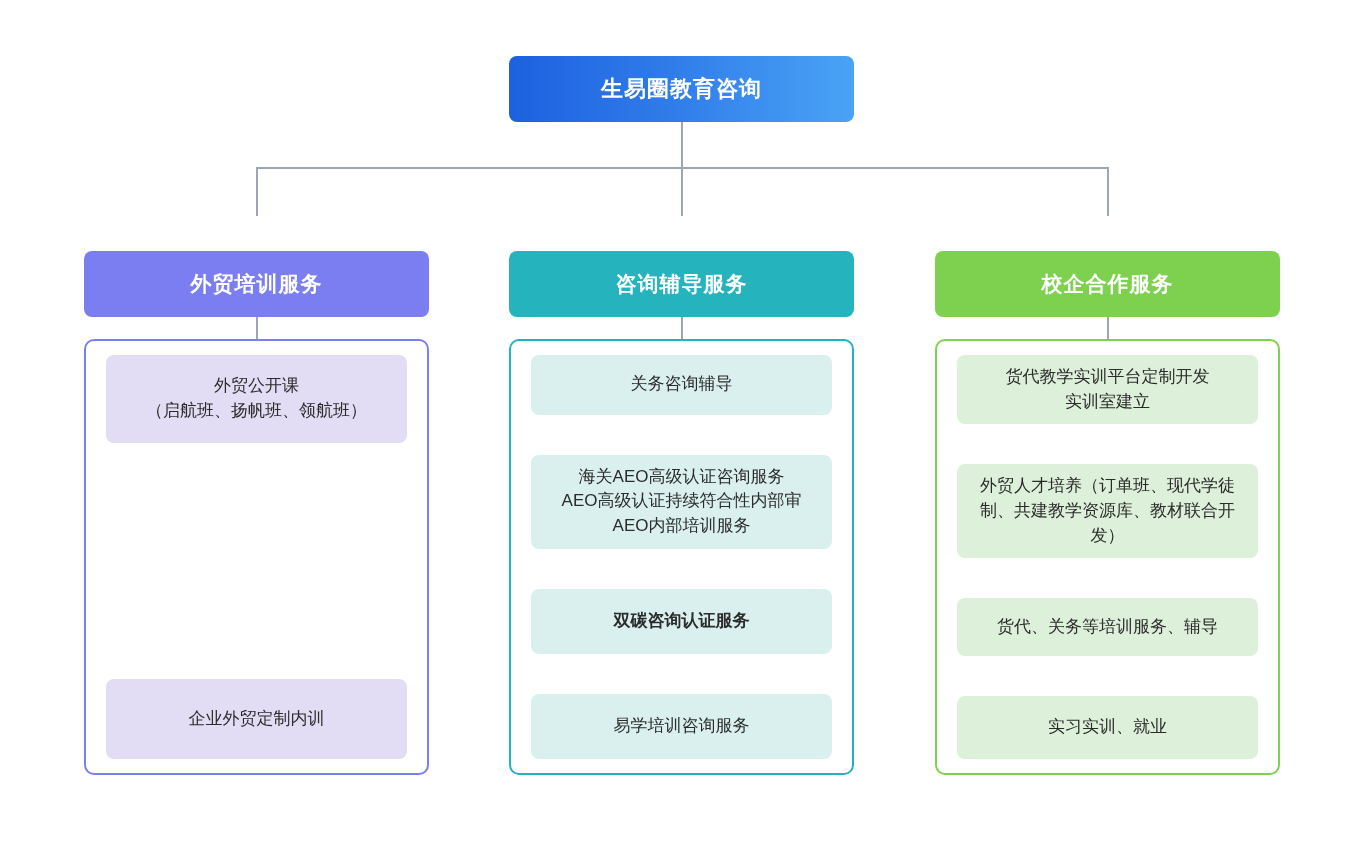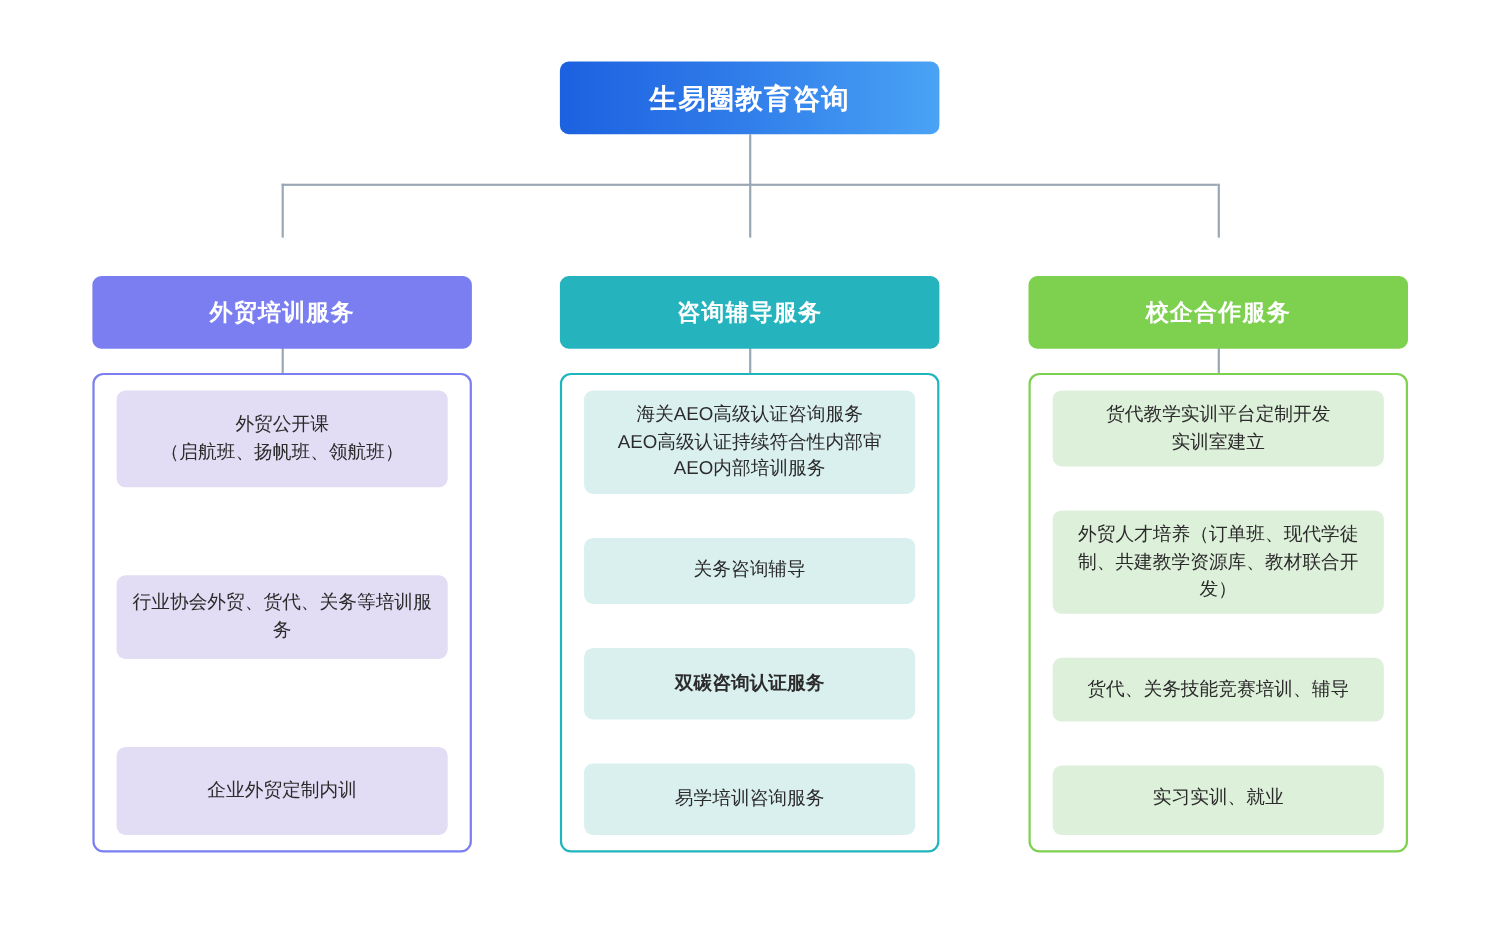--- a/index.html
+++ b/index.html
@@ -29,21 +29,21 @@
     height: 66px;
     border-radius: 8px;
     background: linear-gradient(90deg, #1c61e0 0%, #2f7be9 45%, #4aa3f5 100%);
     display: flex;
     align-items: center;
     justify-content: center;
     box-sizing: border-box;
   }
   .root-label {
     color: #ffffff;
-    font-size: 25px;
+    font-size: 22px;
     font-weight: bold;
     letter-spacing: 1px;
   }
 
   
   .conn {
     position: absolute;
     background: #9aa7b4;
   }
   .conn-v { width: 1.5px; }
@@ -134,40 +134,39 @@
   <div class="conn conn-v" style="left:256px; top:281px; height:59px;"></div>
   <div class="conn conn-v" style="left:681px; top:281px; height:59px;"></div>
   <div class="conn conn-v" style="left:1107px; top:281px; height:59px;"></div>
 
   <div class="col-header c0-header">
     <span class="col-header-label">外贸培训服务</span>
   </div>
   <div class="col-container c0-container">
     <div class="item-box c0-item" style="height:88px;">外贸公开课
 （启航班、扬帆班、领航班）</div>
-    <div class="item-box c0-item" style="height:76px;">行业协会外贸、货代、关务等培训服务</div>
     <div class="item-box c0-item" style="height:80px;">企业外贸定制内训</div>
   </div>
 
   <div class="col-header c1-header">
     <span class="col-header-label">咨询辅导服务</span>
   </div>
   <div class="col-container c1-container">
+    <div class="item-box c1-item" style="height:76px;">关务咨询辅导</div>
     <div class="item-box c1-item" style="height:104px;">海关AEO高级认证咨询服务
 AEO高级认证持续符合性内部审
 AEO内部培训服务</div>
-    <div class="item-box c1-item" style="height:76px;">关务咨询辅导</div>
     <div class="item-box c1-item" style="height:84px;font-weight:bold;">双碳咨询认证服务</div>
     <div class="item-box c1-item" style="height:84px;">易学培训咨询服务</div>
   </div>
 
   <div class="col-header c2-header">
     <span class="col-header-label">校企合作服务</span>
   </div>
   <div class="col-container c2-container">
     <div class="item-box c2-item" style="height:78px;">货代教学实训平台定制开发
 实训室建立</div>
     <div class="item-box c2-item" style="height:116px;">外贸人才培养（订单班、现代学徒制、共建教学资源库、教材联合开发）</div>
-    <div class="item-box c2-item" style="height:70px;">货代、关务技能竞赛培训、辅导</div>
-    <div class="item-box c2-item" style="height:78px;font-family:Liberation Mono, monospace;">实习实训、就业</div>
+    <div class="item-box c2-item" style="height:70px;">货代、关务等培训服务、辅导</div>
+    <div class="item-box c2-item" style="height:78px;">实习实训、就业</div>
   </div>
 
 </div>
 
 </body></html>

